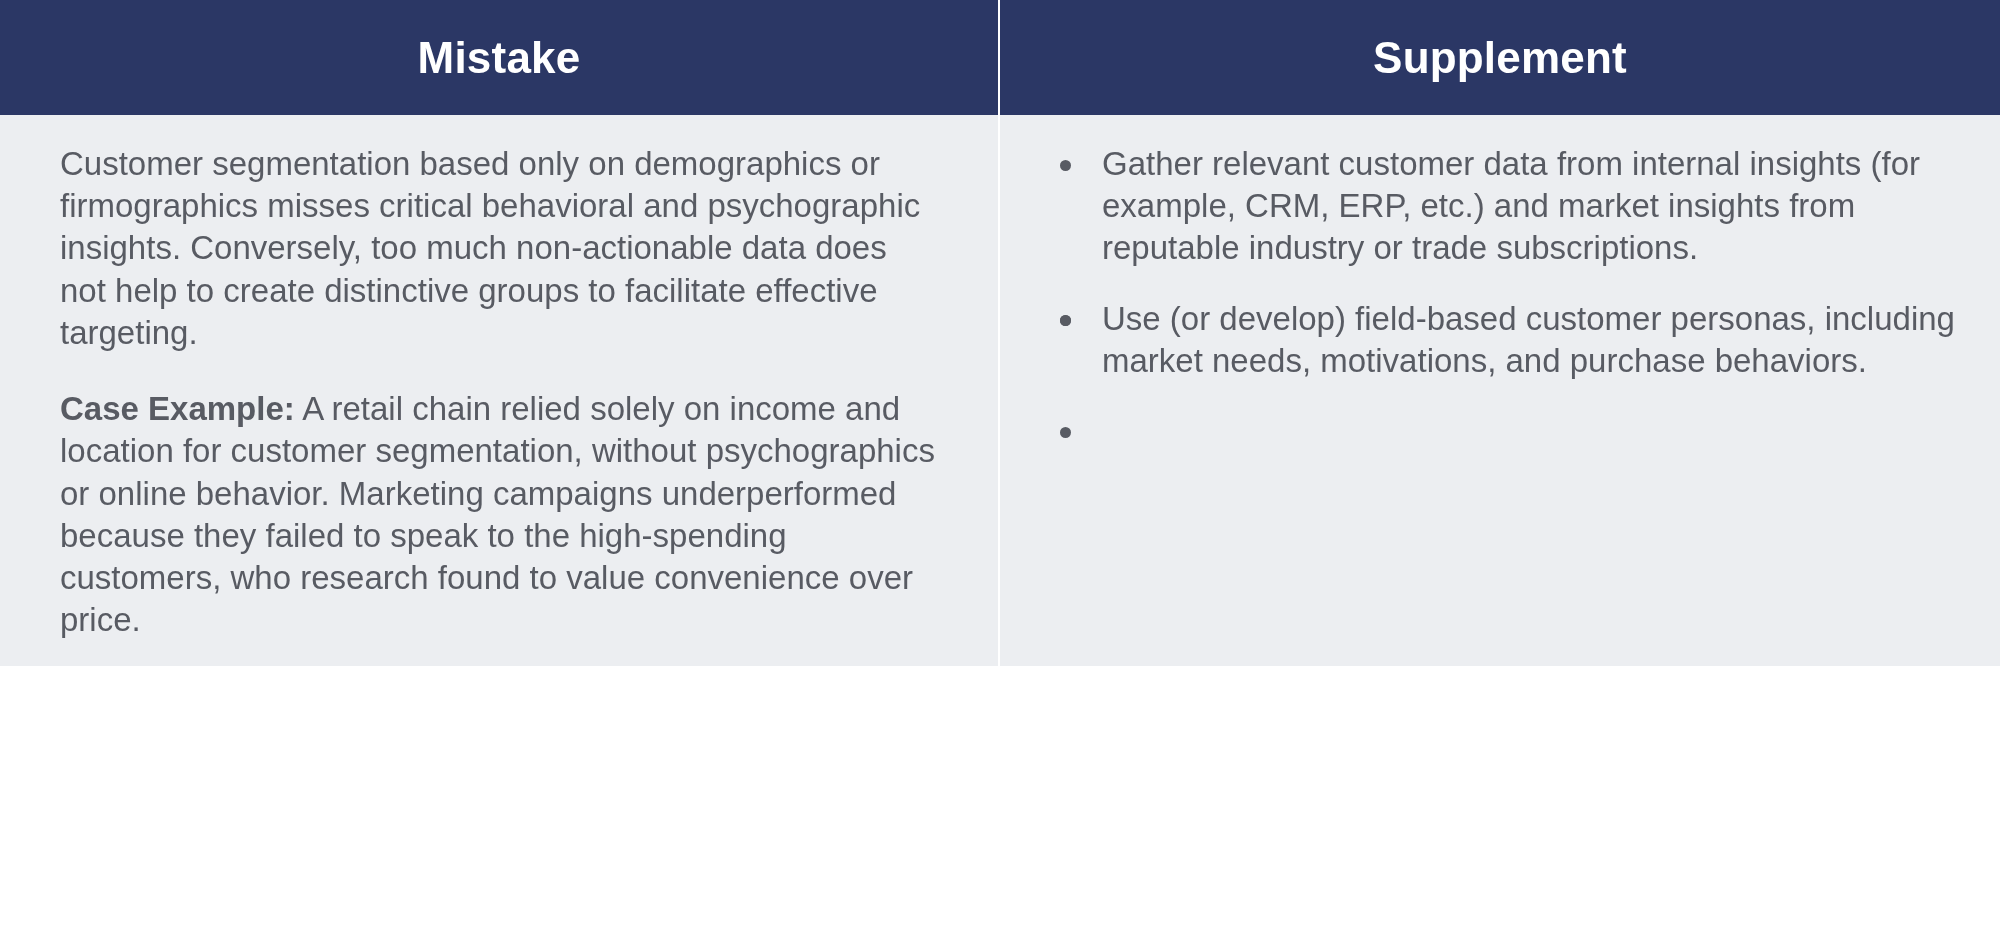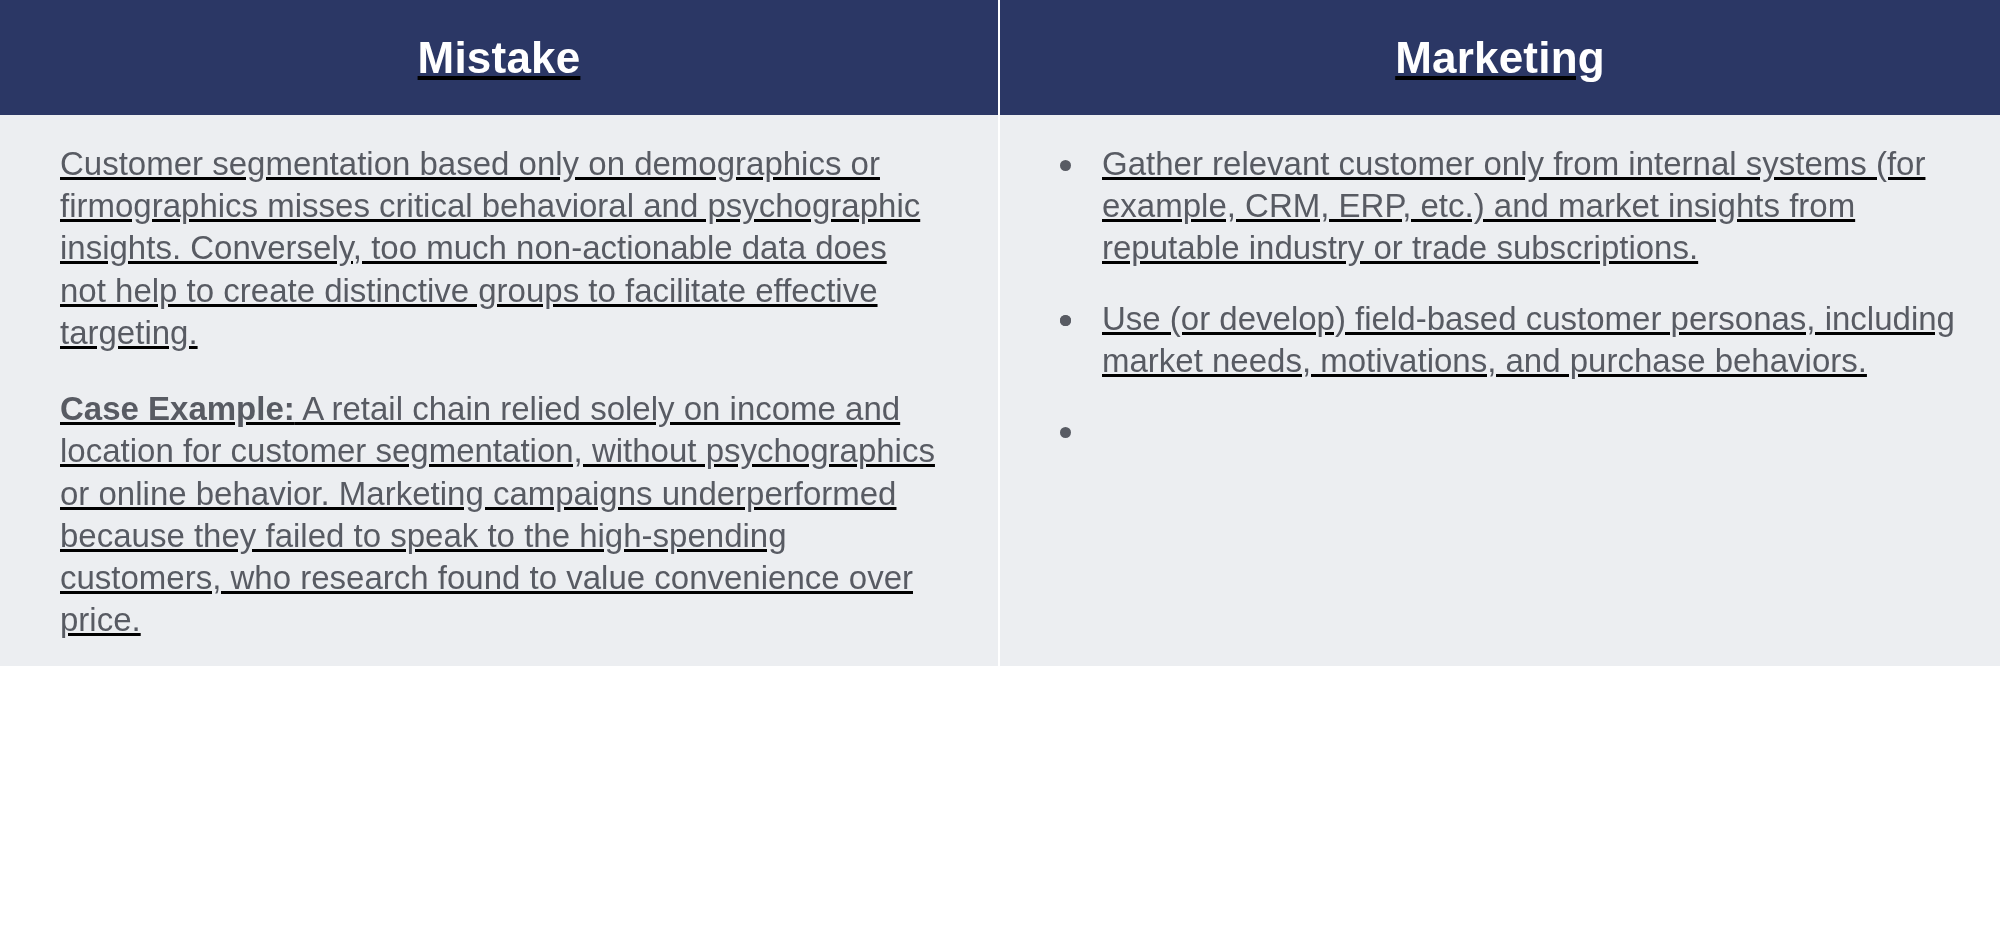--- a/index.html
+++ b/index.html
@@ -12,21 +12,20 @@
     background: #ffffff;
     font-family: "Liberation Sans", sans-serif;
     overflow: hidden;
   }
   .table-wrap {
     width: 2000px;
     height: 664px;
     display: flex;
     flex-direction: column;
     background: #eceef1;
-    text-decoration: underline;
   }
   .header-row {
     display: flex;
     width: 100%;
     height: 115px;
     flex: 0 0 115px;
   }
   .header-cell {
     background: #2b3765;
     color: #ffffff;
@@ -106,40 +105,40 @@
 </head>
 <body>
 
 <div class="table-wrap">
 
   <div class="header-row">
     <div class="header-cell left">
       <span>Mistake</span>
     </div>
     <div class="header-cell right">
-      <span>Marketing</span>
+      <span>Supplement</span>
     </div>
   </div>
 
   <div class="body-row">
 
     <div class="body-cell left">
       <p class="para">
         <span>Customer segmentation based only on demographics or firmographics misses critical behavioral and psychographic insights. Conversely, too much non-actionable data does not help to create distinctive groups to facilitate effective targeting.</span>
       </p>
       <p class="para">
         <span class="lead">Case Example:</span><span> A retail chain relied solely on income and location for customer segmentation, without psychographics or online behavior. Marketing campaigns underperformed because they failed to speak to the high-spending customers, who research found to value convenience over price.</span>
       </p>
     </div>
 
     <div class="body-cell right">
       <ul class="bullets">
         <li>
           <span class="dot"></span>
-          <span>Gather relevant customer only from internal systems (for example, CRM, ERP, etc.) and market insights from reputable industry or trade subscriptions.</span>
+          <span>Gather relevant customer data from internal insights (for example, CRM, ERP, etc.) and market insights from reputable industry or trade subscriptions.</span>
         </li>
         <li>
           <span class="dot"></span>
         </li>
         <li>
           <span class="dot"></span>
           <span>Use (or develop) field-based customer personas, including market needs, motivations, and purchase behaviors.</span>
         </li>
         <li>
           <span class="dot"></span>

